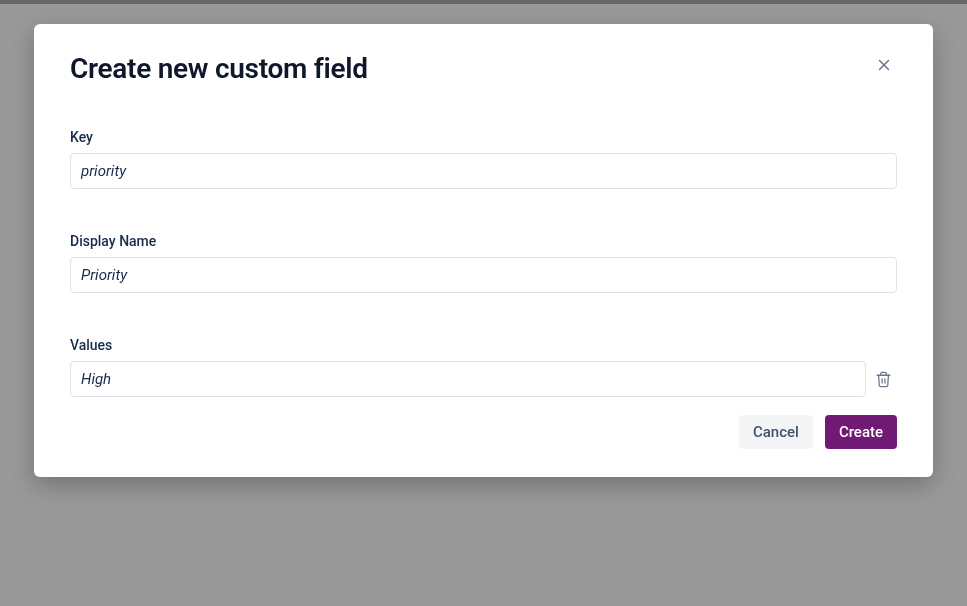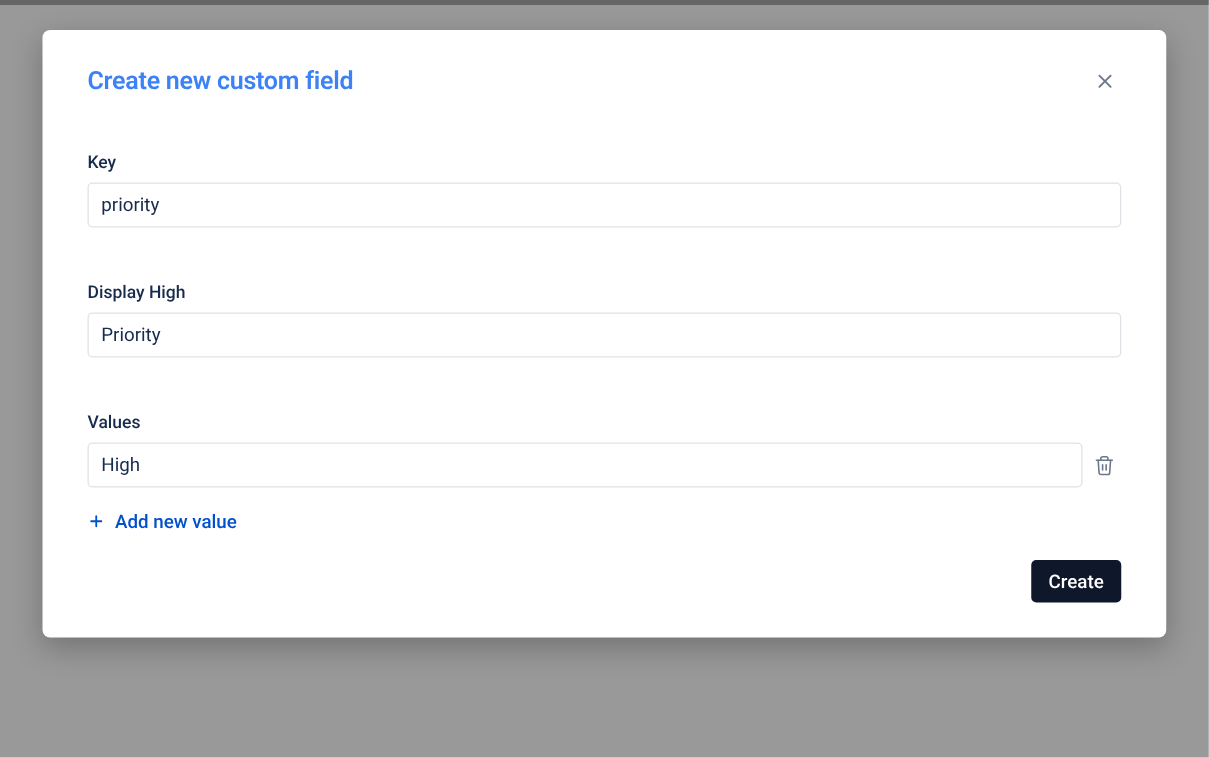--- a/index.html
+++ b/index.html
@@ -33,23 +33,23 @@
       box-shadow: 0 8px 24px rgba(0,0,0,0.25);
       padding: 28px 36px 28px 36px;
     }
     .modal-header {
       display: flex;
       justify-content: space-between;
       align-items: flex-start;
       margin-bottom: 24px;
     }
     .modal-title {
-      font-size: 20px;
+      font-size: 28px;
       font-weight: 600;
-      color: #3b82f6;
+      color: #0f172a;
       letter-spacing: -0.01em;
     }
     .close-btn {
       background: none;
       border: none;
       cursor: pointer;
       padding: 4px;
       color: #6B778C;
       display: flex;
       align-items: center;
@@ -70,20 +70,21 @@
       width: 100%;
       height: 36px;
       padding: 13px 10px;
       font-size: 15px;
       color: #172B4D;
       border: 1px solid #DFE1E6;
       border-radius: 4px;
       background: #ffffff;
       outline: none;
       font-family: inherit;
+      font-style: italic;
     }
     .text-input.focused {
       border-color: #4C9AFF;
       box-shadow: 0 0 0 2px rgba(76,154,255,0.4);
     }
     .values-list {
       display: flex;
       flex-direction: column;
       gap: 12px;
       margin-bottom: 14px;
@@ -135,21 +136,21 @@
       font-weight: 500;
       border: none;
       cursor: pointer;
       font-family: inherit;
     }
     .btn-secondary {
       background: #F4F5F7;
       color: #42526E;
     }
     .btn-primary {
-      background: #0f172a;
+      background: #701a75;
       color: #ffffff;
     }
   </style>
 </head>
 <body>
 
 <div class="backdrop-bar"></div>
 
 <div class="modal">
   <div class="modal-header">
@@ -161,46 +162,40 @@
       </svg>
     </button>
   </div>
 
   <div class="field-group">
     <label class="field-label">Key</label>
     <input type="text" class="text-input" value="priority" style="">
   </div>
 
   <div class="field-group">
-    <label class="field-label">Display High</label>
+    <label class="field-label">Display Name</label>
     <input type="text" class="text-input" value="Priority" style="">
   </div>
 
   <div class="field-group" style="margin-bottom: 0;">
     <label class="field-label">Values</label>
     <div class="values-list">
 
     <div class="value-row">
           <input type="text" class="text-input" value="High" style="">
           <button class="delete-btn">
             <svg width="17" height="17" viewBox="0 0 24 24" fill="none" stroke="currentColor" stroke-width="1.8" stroke-linecap="round" stroke-linejoin="round">
               <polyline points="3 6 5 6 21 6"></polyline>
               <path d="M19 6l-1 14a2 2 0 0 1-2 2H8a2 2 0 0 1-2-2L5 6"></path>
               <path d="M10 11v6"></path>
               <path d="M14 11v6"></path>
               <path d="M8 6V4a2 2 0 0 1 2-2h4a2 2 0 0 1 2 2v2"></path>
             </svg>
           </button>
         </div>
       </div>
-    <button class="add-value-btn">
-      <svg width="14" height="14" viewBox="0 0 24 24" fill="none" stroke="currentColor" stroke-width="2.5" stroke-linecap="round">
-        <line x1="12" y1="5" x2="12" y2="19"></line>
-        <line x1="5" y1="12" x2="19" y2="12"></line>
-      </svg>
-      <span>Add new value</span>
-    </button>
   </div>
 
   <div class="modal-footer">
+    <button class="btn btn-secondary">Cancel</button>
     <button class="btn btn-primary">Create</button>
   </div>
 </div>
 
 </body></html>

